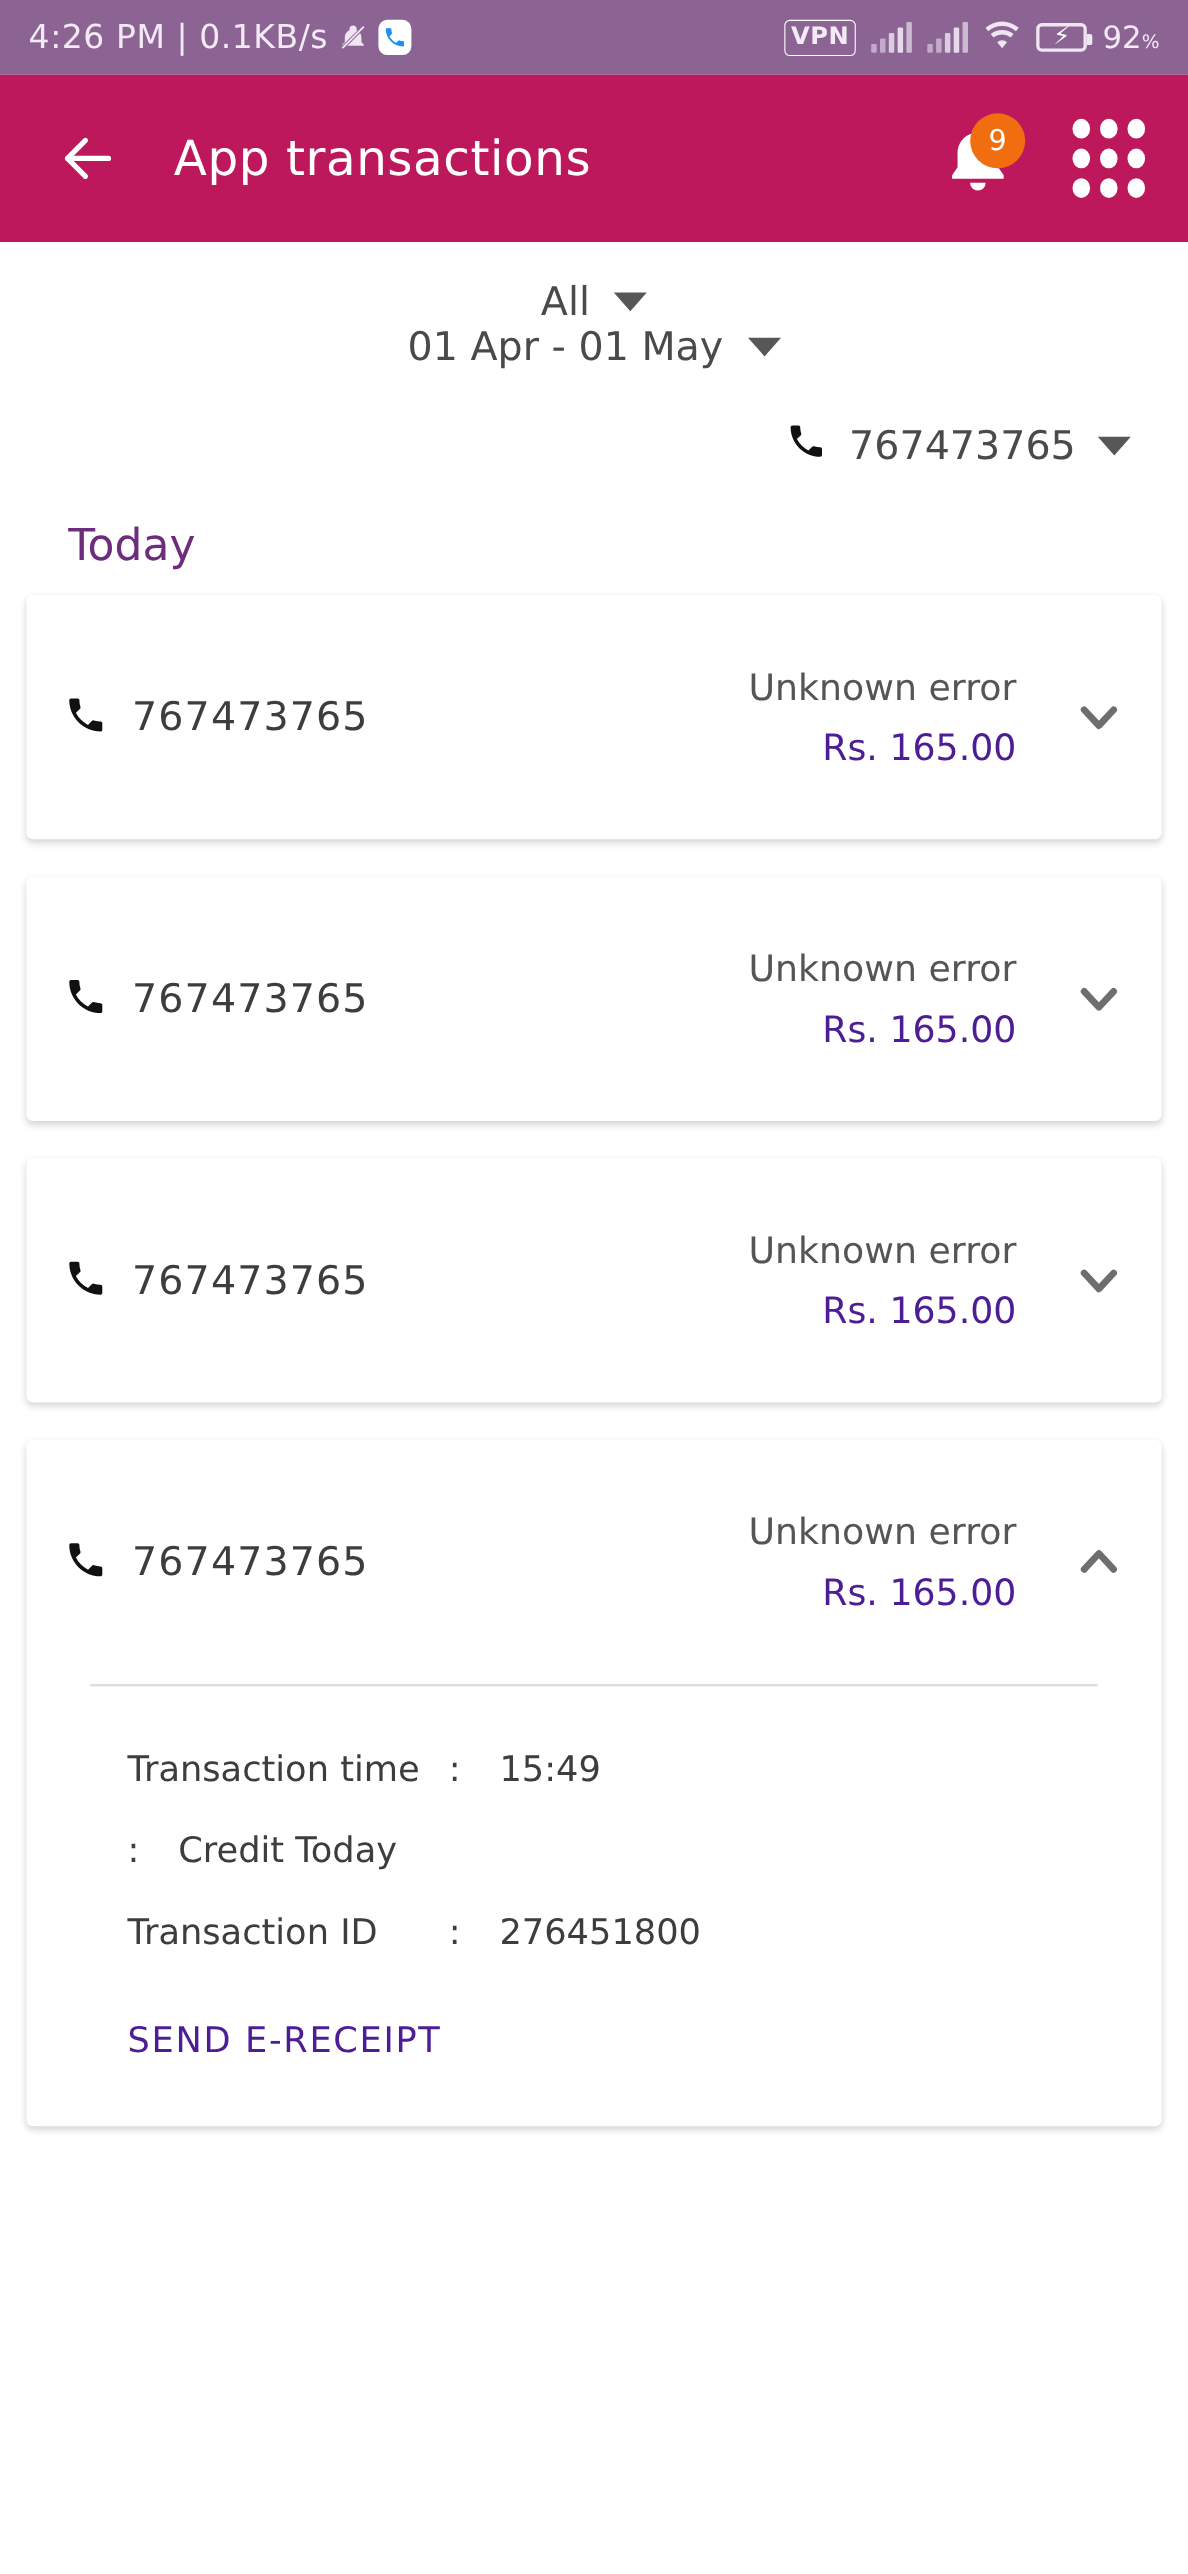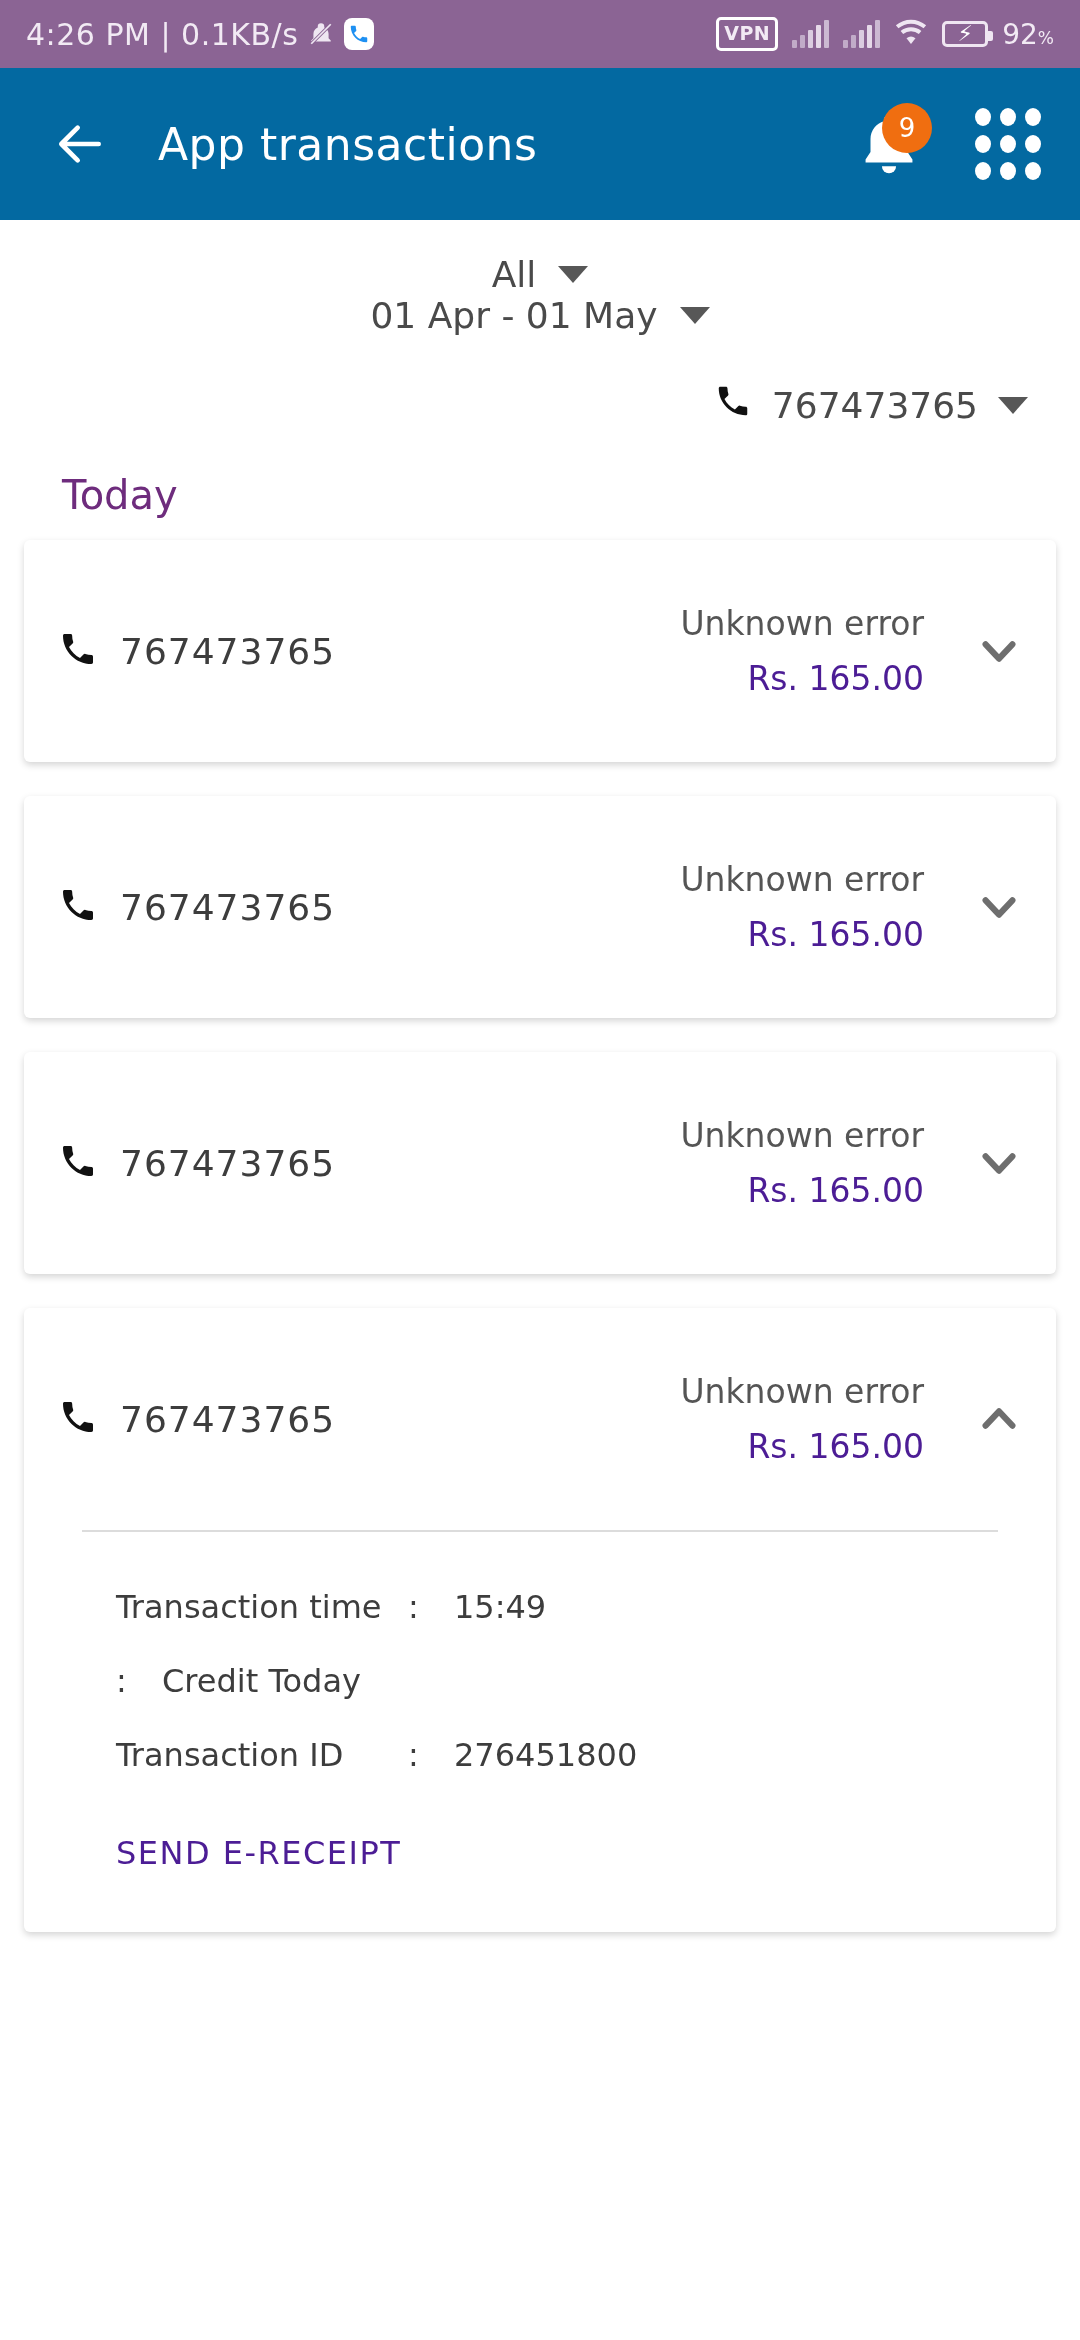--- a/index.html
+++ b/index.html
@@ -15,22 +15,22 @@
     height:68px; width:100%;
     background:#8B6494;
     display:flex; align-items:center;
     padding:0 26px;
     color:#f2eaf4;
   }
   .sb-left{ display:flex; align-items:center; gap:10px; flex:1; }
   .sb-clock{ font-size:30px; letter-spacing:.5px; white-space:nowrap; }
   .sb-right{ display:flex; align-items:center; gap:14px; }
   .vpn-badge{
-    border:3px solid #ffffff; border-radius:5px;
-    font-size:19px; font-weight:bold; line-height:1;
+    border:1px solid #ffffff; border-radius:5px;
+    font-size:22px; font-weight:bold; line-height:1;
     padding:4px 5px 5px 5px; letter-spacing:.5px;
   }
   .bars{ display:flex; align-items:flex-end; gap:3px; height:28px; }
   .bars i{ display:block; width:5px; background:#efe6f2; border-radius:1px; }
   .bars i:nth-child(1){height:8px;opacity:.55}
   .bars i:nth-child(2){height:13px;opacity:.55}
   .bars i:nth-child(3){height:18px;opacity:.8}
   .bars i:nth-child(4){height:23px;opacity:.9}
   .bars i:nth-child(5){height:28px;opacity:.65}
   .batt{
@@ -50,21 +50,21 @@
   .sb-pct small{ font-size:17px; }
   .mute-ic{ position:relative; width:26px; height:30px; }
   .call-ic{
     width:30px;height:32px;background:#fff;border-radius:8px;
     display:flex;align-items:center;justify-content:center;
   }
 
   
   .app-bar{
     height:152px; width:100%;
-    background:#0369a1;
+    background:#be185d;
     display:flex; align-items:center;
     padding:0 36px 0 52px;
     color:#ffffff;
   }
   .back-arrow{ width:56px; height:56px; flex:0 0 auto; }
   .app-title{
     font-size:44px; margin-left:50px; flex:1;
     font-family:"DejaVu Sans", sans-serif; letter-spacing:.5px;
   }
   .bell-wrap{ position:relative; width:74px; height:74px; margin-right:46px; }

